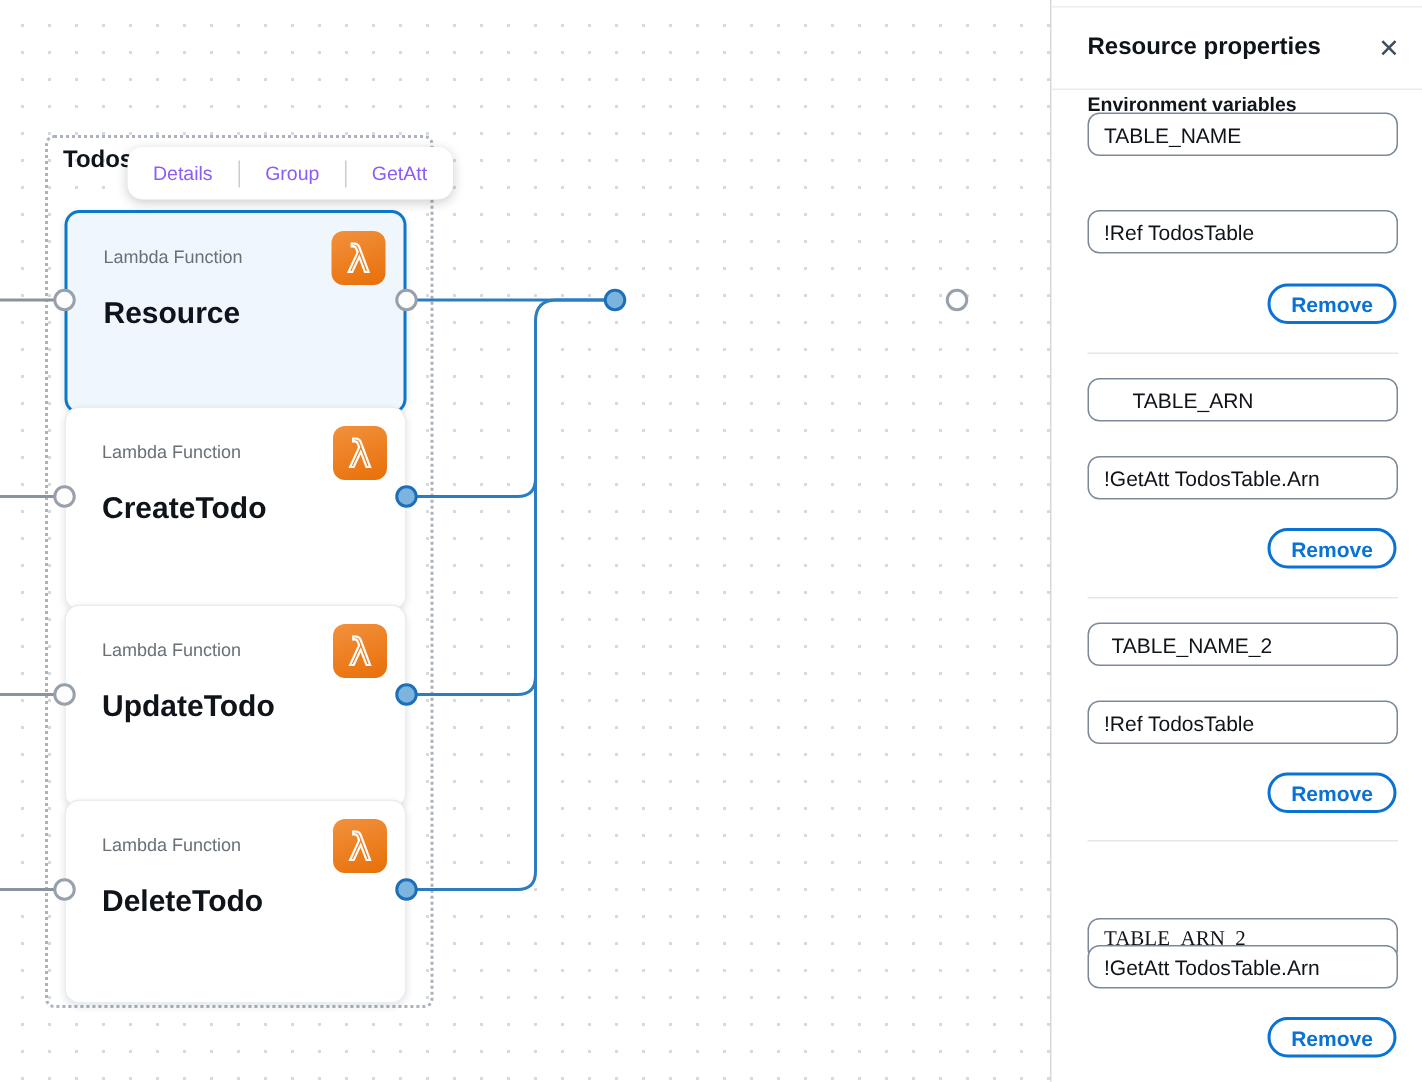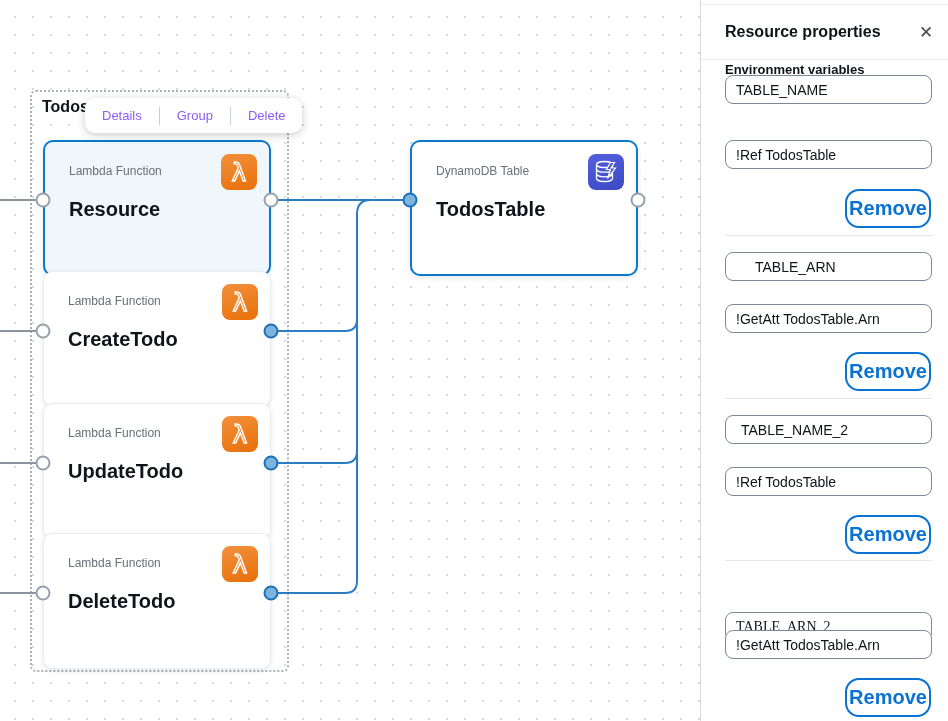--- a/index.html
+++ b/index.html
@@ -45,23 +45,23 @@
   .panel-close { position:absolute; right:10px; top:20px; width:24px; height:24px;
                  display:flex; align-items:center; justify-content:center;
                  font-size:17px; color:#414d5c; cursor:pointer; }
   .panel-divider { position:absolute; left:0; width:100%; height:1px; background:#e9ebed; }
   .section-label { position:absolute; left:24px; top:62px; font-size:13px; font-weight:bold; }
 
   .var-input { position:absolute; left:24px; width:207px; height:29px;
                border:1px solid #7d8998; border-radius:8px; background:#fff;
                font-family:"Liberation Sans", sans-serif; font-size:14px; color:#0f141a;
                padding:0 10px; outline:none; }
-  .remove-btn { position:absolute; right:17px; width:86px; height:39px;
+  .remove-btn { position:absolute; right:17px; width:86px; height:27px;
                 border:2px solid #0972d3; border-radius:14px; background:#fff;
-                color:#0972d3; font-weight:bold; font-size:20px;
+                color:#0972d3; font-weight:bold; font-size:14px;
                 font-family:"Liberation Sans", sans-serif; cursor:pointer;
                 display:flex; align-items:center; justify-content:center; }
   .group-sep { position:absolute; left:24px; width:207px; height:1px; background:#e4e7ea; }
 </style>
 </head>
 <body>
 
 <div id="canvas">
 
   <div class="group-box">
@@ -134,40 +134,27 @@
   <div class="node" style="left:43px; top:533px;">
     <div class="node-type">Lambda Function</div>
     <div class="badge lambda">
       <svg width="36" height="36" viewBox="0 0 36 36">
           <text x="18" y="27" text-anchor="middle" font-size="25" font-family="DejaVu Sans" fill="none" stroke="#fff" stroke-width="1.4">λ</text>
         </svg>
     </div>
     <div class="node-title">DeleteTodo</div>
   </div>
 
-  <div class="node" style="left:410px; top:140px; border:2px solid #0b78cc;">
-    <div class="node-type">DynamoDB Table</div>
-    <div class="badge dynamodb">
-      <svg width="36" height="36" viewBox="0 0 36 36" fill="none" stroke="#fff" stroke-width="1.3">
-        <ellipse cx="16.5" cy="10.5" rx="8" ry="3"></ellipse>
-        <path d="M8.5 10.5 v14 a8 3 0 0 0 16 0 v-14"></path>
-        <path d="M8.5 15.2 a8 3 0 0 0 16 0"></path>
-        <path d="M8.5 19.8 a8 3 0 0 0 16 0"></path>
-        <path d="M22.5 8.5 l-4 7 h4 l-3 9 8 -10.5 h-4.5 l3.5 -5.5 z" fill="#4653CF" stroke="#fff" stroke-width="1.2"></path>
-      </svg>
-    </div>
-    <div class="node-title">TodosTable</div>
-  </div>
 
   <div class="toolbar">
     <div class="toolbar-item">Details</div>
     <div class="toolbar-sep"></div>
     <div class="toolbar-item">Group</div>
     <div class="toolbar-sep"></div>
-    <div class="toolbar-item">Delete</div>
+    <div class="toolbar-item">GetAtt</div>
   </div>
 </div>
 
 <div id="panel">
   <div class="panel-topline"></div>
   <div class="panel-title">Resource properties</div>
   <div class="panel-close">✕</div>
   <div class="panel-divider" style="top:59px;"></div>
 
   <div class="section-label">Environment variables</div>

